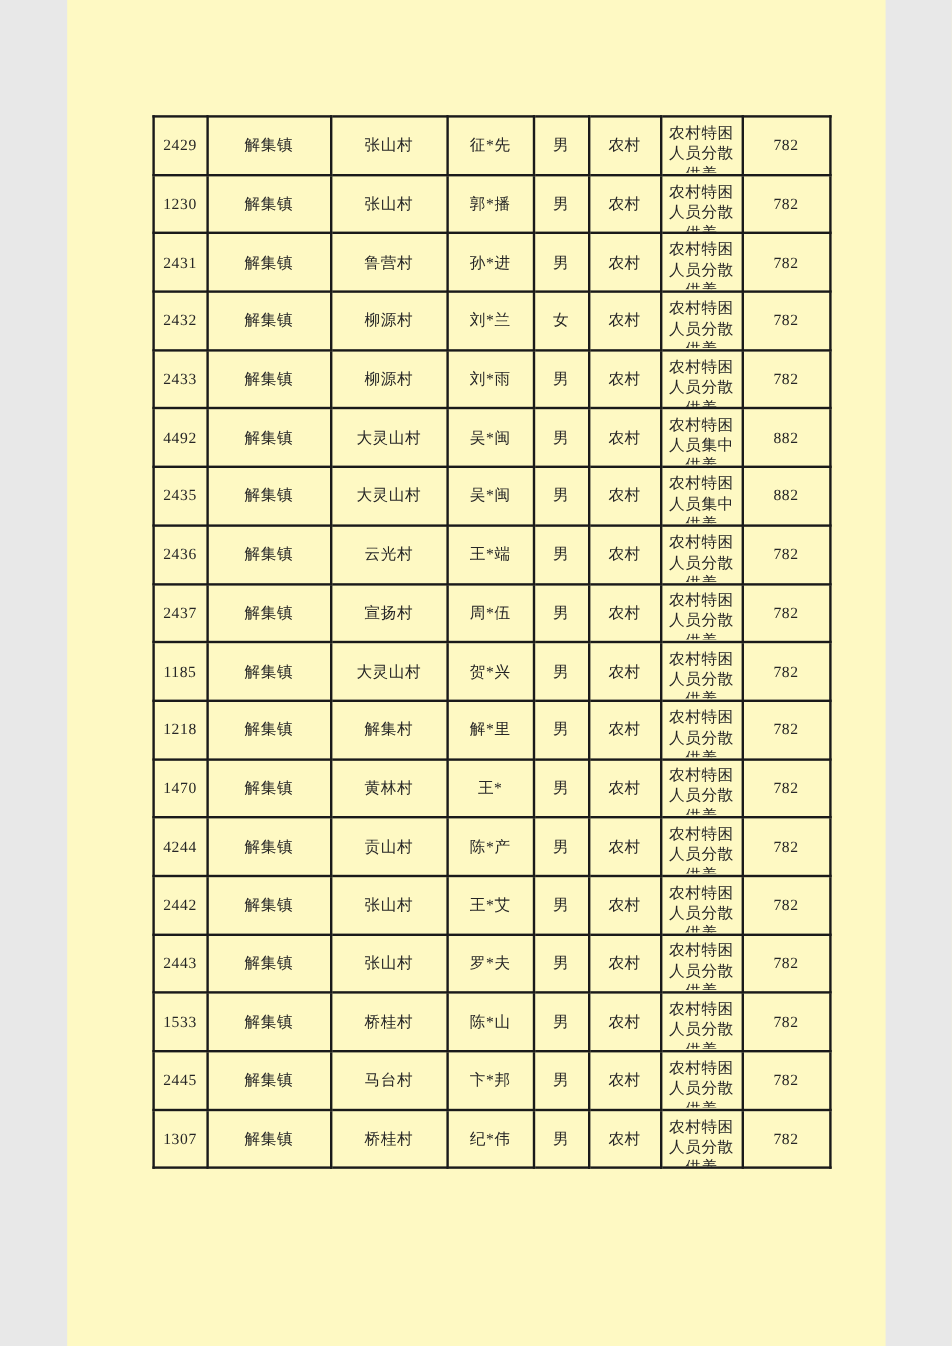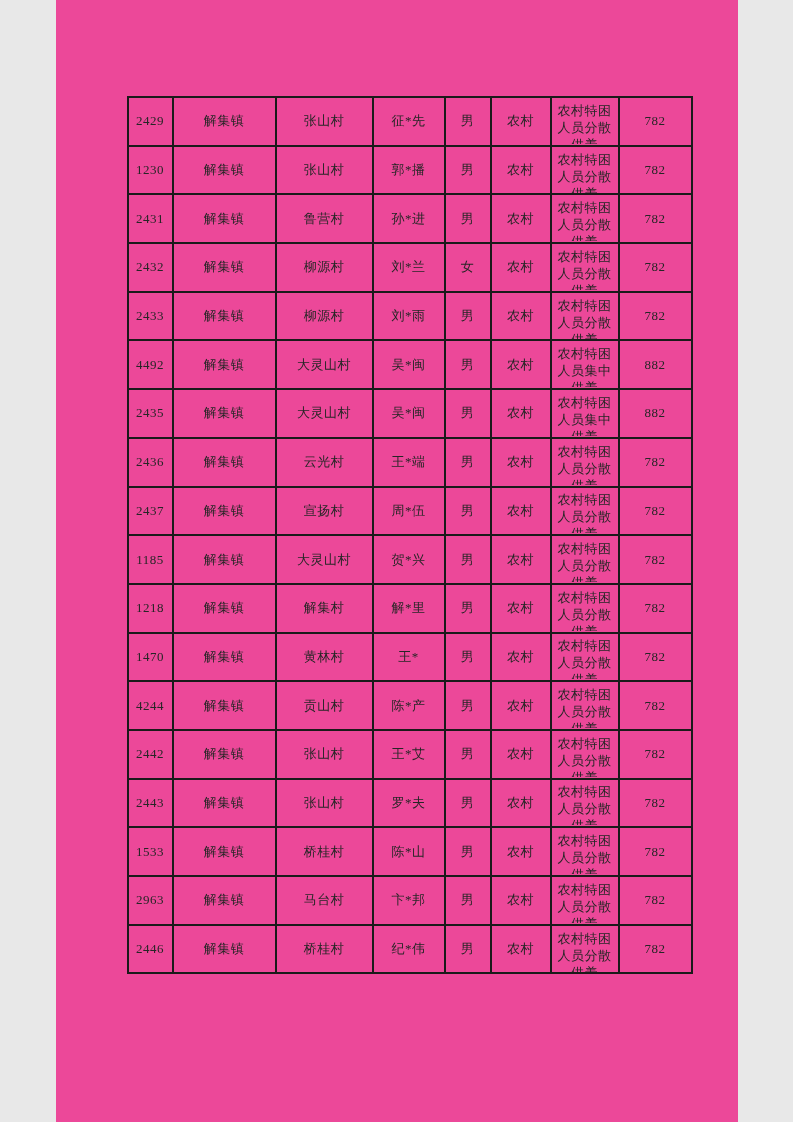--- a/index.html
+++ b/index.html
@@ -1,20 +1,20 @@
 <!DOCTYPE html>
 <html><head>
 <meta charset="utf-8">
 <style>
   * { margin:0; padding:0; box-sizing:border-box; }
   html,body { background:#e8e8e8; }
   .page {
     position:relative;
     width:682px; height:1122px;
-    background:#ec4899;
+    background:#fef9c3;
     margin:0 auto;
     font-family:"Liberation Serif","DejaVu Serif",serif;
     overflow:hidden;
   }
   table.roster {
     position:absolute;
     left:71px; top:96px;
     width:564px;
     border-collapse:collapse;
     table-layout:fixed;
@@ -242,33 +242,33 @@
           <td>桥桂村</td>
           <td>陈*山</td>
           <td>男</td>
           <td>农村</td>
           <td class="type-cell">
             <div class="type-inner">农村特困人员分散供养</div>
           </td>
           <td>782</td>
         </tr>
         <tr>
-          <td>2963</td>
+          <td>2445</td>
           <td>解集镇</td>
           <td>马台村</td>
           <td>卞*邦</td>
           <td>男</td>
           <td>农村</td>
           <td class="type-cell">
             <div class="type-inner">农村特困人员分散供养</div>
           </td>
           <td>782</td>
         </tr>
         <tr>
-          <td>2446</td>
+          <td>1307</td>
           <td>解集镇</td>
           <td>桥桂村</td>
           <td>纪*伟</td>
           <td>男</td>
           <td>农村</td>
           <td class="type-cell">
             <div class="type-inner">农村特困人员分散供养</div>
           </td>
           <td>782</td>
         </tr>

